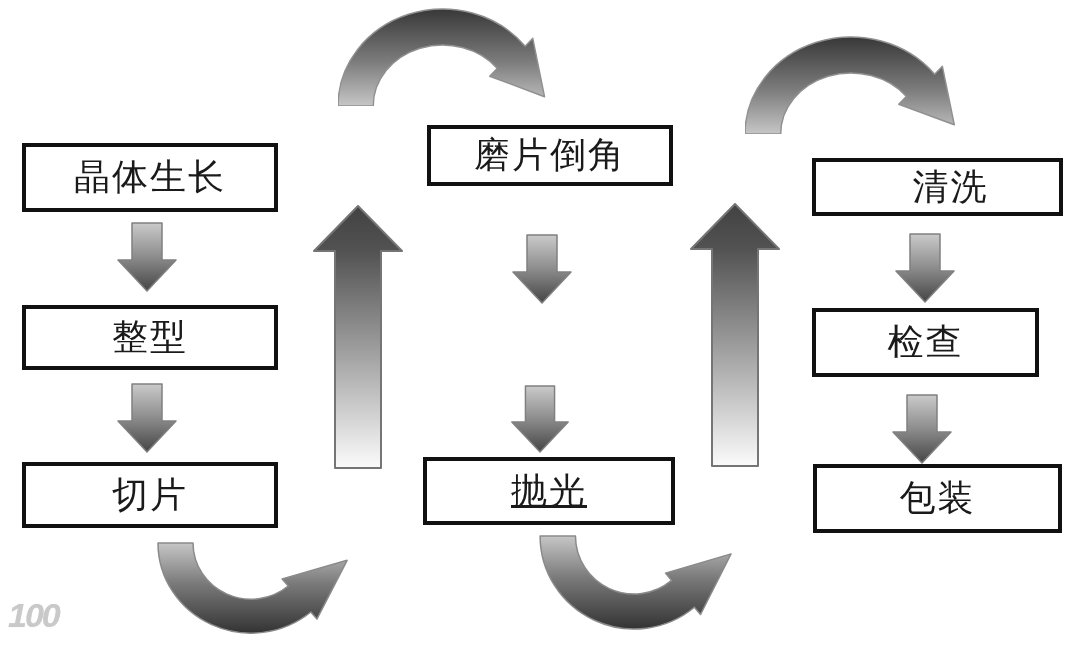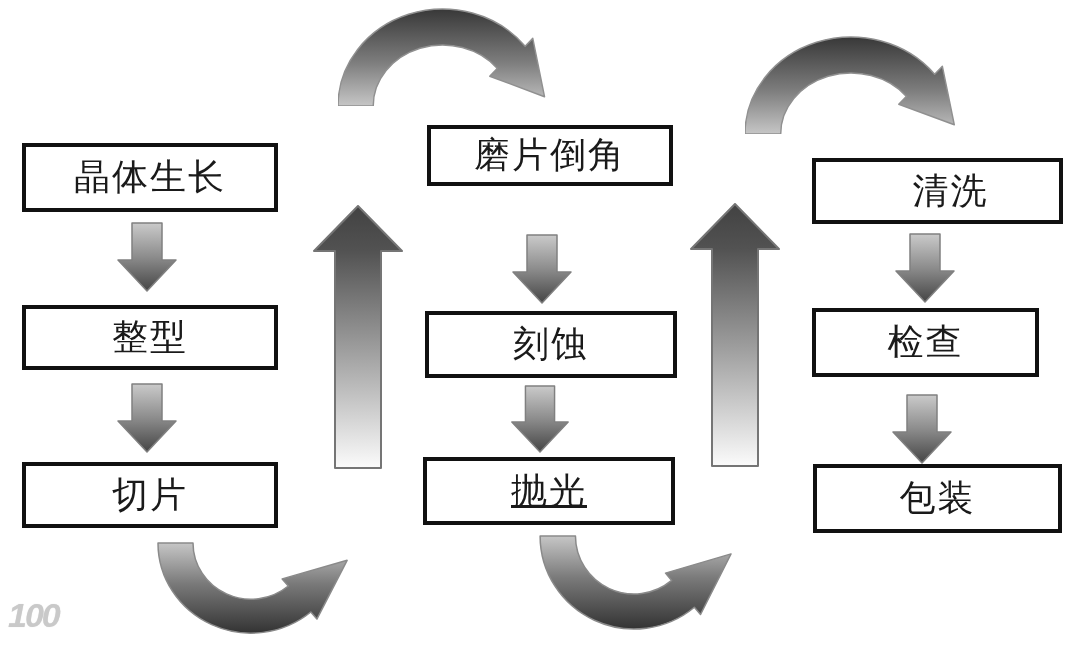--- a/index.html
+++ b/index.html
@@ -83,25 +83,24 @@
   </svg>
 
   <div class="pbox" style="left:22px;top:143px;width:256px;height:69px;">晶体生长</div>
 
   <div class="pbox" style="left:22px;top:305px;width:256px;height:65px;">整型</div>
 
   <div class="pbox" style="left:22px;top:462px;width:256px;height:66px;">切片</div>
 
   <div class="pbox" style="left:427px;top:125px;width:246px;height:61px;">磨片倒角</div>
 
-  <div class="pbox" style="left:425px;top:311px;width:252px;height:67px;">刻蚀</div>
 
   <div class="pbox" style="left:423px;top:457px;width:252px;height:68px;text-decoration:underline;">抛光</div>
 
-  <div class="pbox" style="left:812px;top:158px;width:251px;height:66px;padding-left:26px;">清洗</div>
+  <div class="pbox" style="left:812px;top:158px;width:251px;height:58px;padding-left:26px;">清洗</div>
 
   <div class="pbox" style="left:812px;top:308px;width:227px;height:69px;">检查</div>
 
   <div class="pbox" style="left:813px;top:464px;width:249px;height:69px;">包装</div>
 
   <svg class="arrow" style="left:117px;top:222px;" width="60" height="70" viewBox="0 0 60 70">
     <path d="M15,1 L45,1 L45,38 L59,38 L30,69 L1,38 L15,38 Z" fill="url(#g-down)" stroke="#808080" stroke-width="1.5" stroke-linejoin="round"></path>
   </svg>
   <svg class="arrow" style="left:117px;top:383px;" width="60" height="70" viewBox="0 0 60 70">
     <path d="M15,1 L45,1 L45,38 L59,38 L30,69 L1,38 L15,38 Z" fill="url(#g-down)" stroke="#808080" stroke-width="1.5" stroke-linejoin="round"></path>

